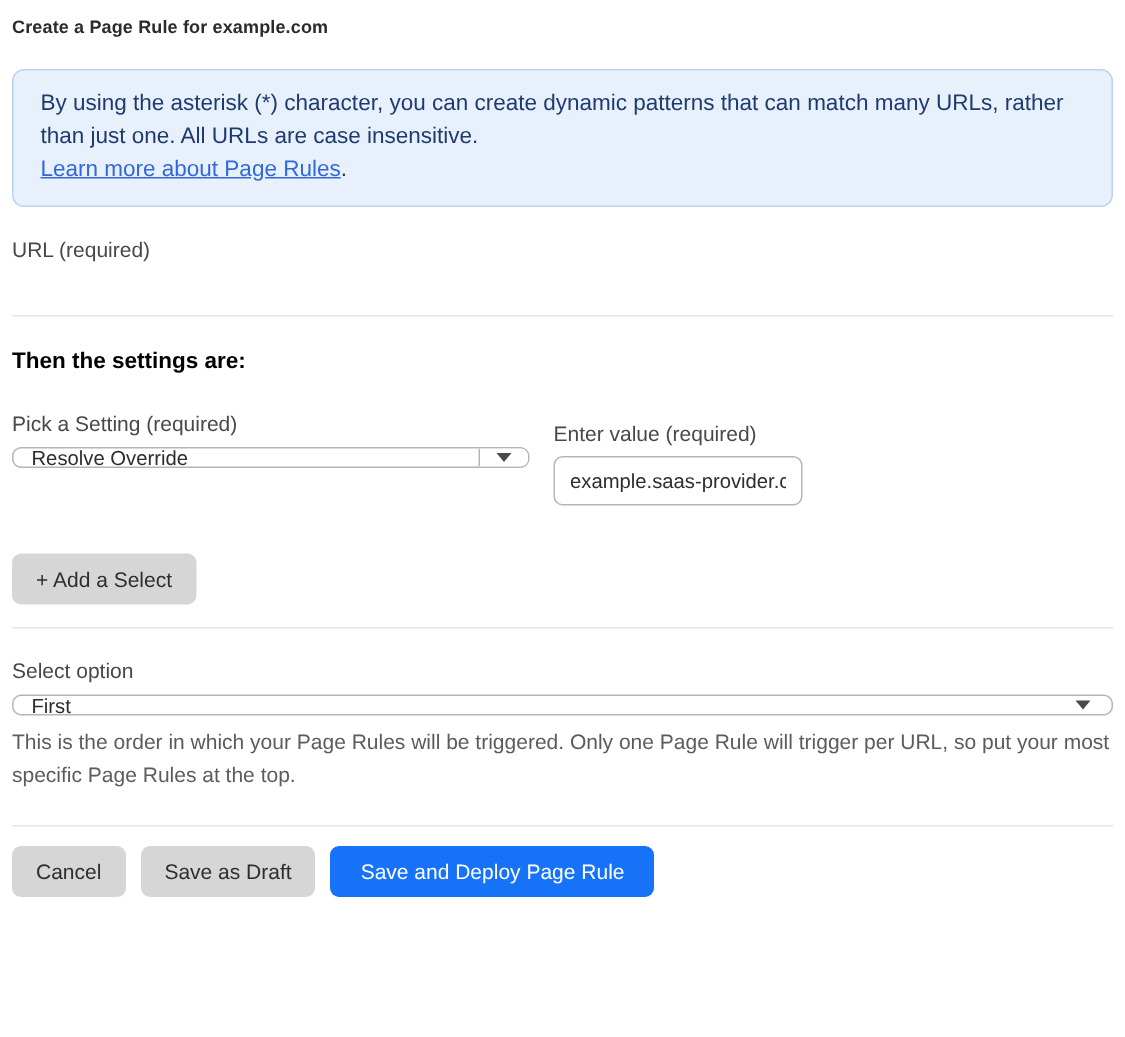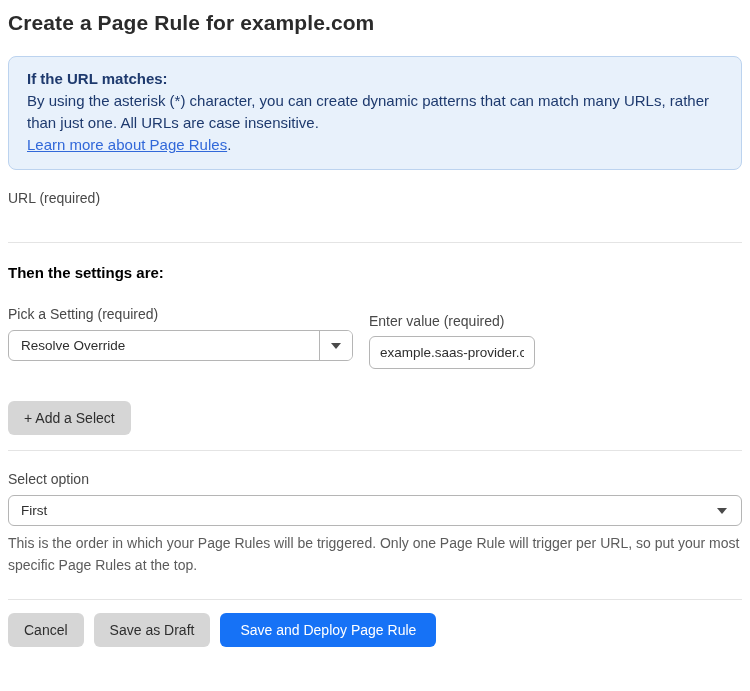--- a/index.html
+++ b/index.html
@@ -7,21 +7,21 @@
   body {
     width: 750px;
     height: 691px;
     font-family: "Liberation Sans", "DejaVu Sans", sans-serif;
     color: #2e2e2e;
     overflow: hidden;
   }
   .page { padding: 11px 8px 0 8px; }
 
   .page-title {
-    font-size: 21px;
+    font-size: 12px;
     font-weight: 700;
     color: #2b2b2b;
     letter-spacing: 0.1px;
   }
 
   
   .info-box {
     margin-top: 21px;
     background: #e8f1fb;
     border: 1px solid #bcd3ef;
@@ -80,21 +80,21 @@
   .settings-row {
     display: flex;
     align-items: flex-start;
     margin-top: 25px;
   }
   .picker-col { width: 345px; }
   .value-col { margin-left: 16px; margin-top: 7px; }
 
   .select-box {
     margin-top: 8px;
-    height: 31px;
+    height: 14px;
     background: #ffffff;
     border: 1px solid #b5b5b5;
     border-radius: 6px;
     display: flex;
     align-items: center;
     cursor: pointer;
     overflow: hidden;
   }
   .select-value {
     flex: 1;
@@ -177,21 +177,20 @@
   }
 </style>
 </head>
 <body>
 
 <div class="page">
 
   <h1 class="page-title">Create a Page Rule for example.com</h1>
 
   <div class="info-box">
-    <div class="info-heading">If the URL matches:</div>
     <div class="info-body">By using the asterisk (*) character, you can create dynamic patterns that can match many URLs, rather than just one. All URLs are case insensitive.</div>
     <div class="info-link-line"><a class="info-link">Learn more about Page Rules</a><span class="info-link-suffix">.</span></div>
   </div>
 
   <label class="field-label url-label">URL (required)</label>
 
   <hr class="divider divider-1">
 
   <h2 class="section-heading">Then the settings are:</h2>
 

